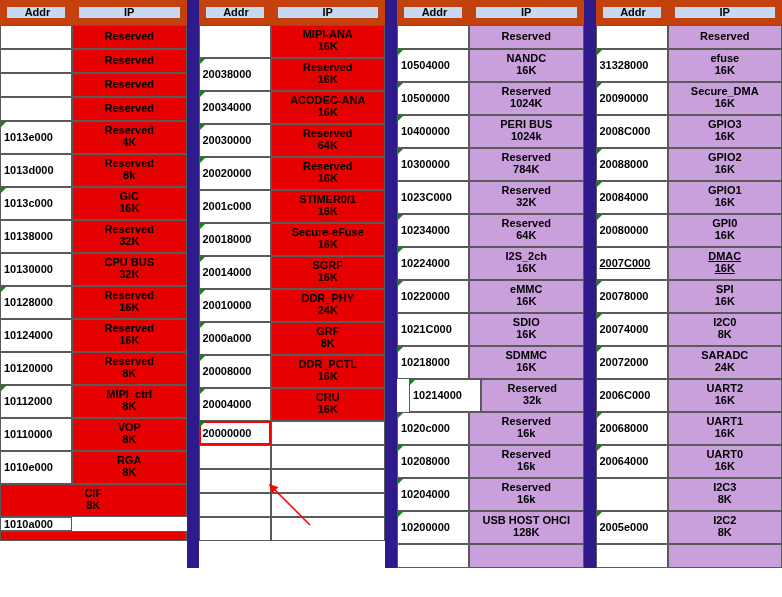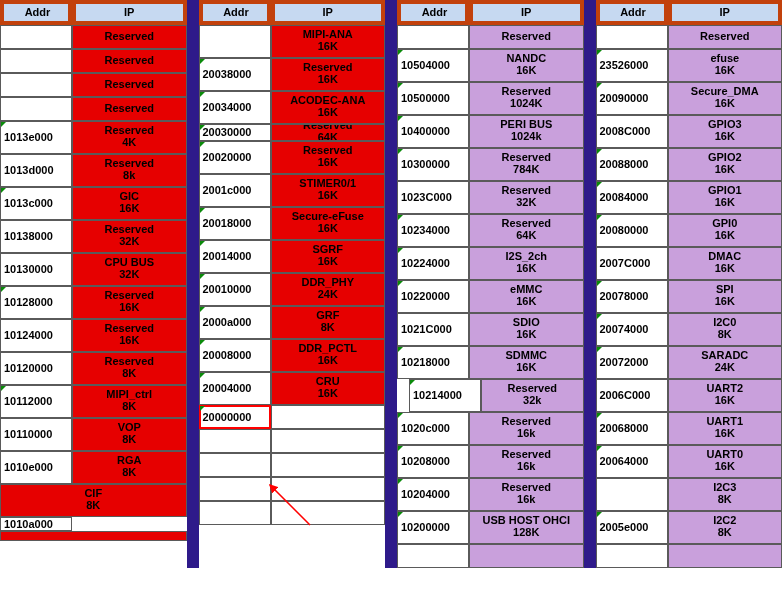--- a/index.html
+++ b/index.html
@@ -1,21 +1,21 @@
 <!DOCTYPE html>
 <html><head>
 <meta charset="utf-8">
 <style>
   * { box-sizing: border-box; margin: 0; padding: 0; }
   body { font-family: Arial, sans-serif; font-size: 11px; font-weight: bold; background: #fff; }
   .container { display: flex; width: 782px; }
   .pane { flex: 1; display: flex; flex-direction: column; }
   .sep { width: 12px; background: #2e1a8a; }
   .row { display: flex; height: 24.5px; }
-  .hdr .cell { background: #c6d9f1; border: 4px solid #c2410c; display:flex; align-items:center; justify-content:center; color:#000; }
+  .hdr .cell { background: #c6d9f1; border: 7px solid #c2410c; display:flex; align-items:center; justify-content:center; color:#000; }
   .cell { border: 1px solid #5a5a5a; display:flex; align-items:center; justify-content:center; overflow:hidden; white-space:nowrap; }
   .addr { width: 72px; background:#fff; color:#000; justify-content:flex-start; padding-left:3px; position:relative; }
   .ip { flex:1; }
   .red { background:#e60000; color:#000; }
   .purple { background:#c9a0dc; color:#000; }
   .white { background:#fff; color:#000; }
   .addr.mark::before { content:''; position:absolute; left:0; top:0; width:0; height:0; border-left:5px solid #0a8a0a; border-bottom:5px solid transparent; }
   .ip-inner { display:flex; flex-direction:column; align-items:center; line-height:1.05; }
   .ip-inner span { display:block; }
   .highlight { outline: 2px solid #f00; outline-offset:-2px; position:relative; z-index:5; }
@@ -202,21 +202,21 @@
       </div>
       <div class="row" style="height: 33px;">
         <div class="cell addr mark">20034000</div>
         <div class="cell ip red">
           <div class="ip-inner">
             <span>ACODEC-ANA</span>
             <span>16K</span>
           </div>
         </div>
       </div>
-      <div class="row" style="height: 17px;">
+      <div class="row" style="height: 33px;">
         <div class="cell addr mark">20030000</div>
         <div class="cell ip red">
           <div class="ip-inner">
             <span>Reserved</span>
             <span>64K</span>
           </div>
         </div>
       </div>
       <div class="row" style="height: 33px;">
         <div class="cell addr mark">20020000</div>
@@ -485,21 +485,21 @@
       </div>
       <div class="row" style="height: 24px;">
         <div class="cell addr"></div>
         <div class="cell ip purple">
           <div class="ip-inner">
             <span>Reserved</span>
           </div>
         </div>
       </div>
       <div class="row" style="height: 33px;">
-        <div class="cell addr mark">23526000</div>
+        <div class="cell addr mark">31328000</div>
         <div class="cell ip purple">
           <div class="ip-inner">
             <span>efuse</span>
             <span>16K</span>
           </div>
         </div>
       </div>
       <div class="row" style="height: 33px;">
         <div class="cell addr mark">20090000</div>
         <div class="cell ip purple">
@@ -538,21 +538,21 @@
       </div>
       <div class="row" style="height: 33px;">
         <div class="cell addr mark">20080000</div>
         <div class="cell ip purple">
           <div class="ip-inner">
             <span>GPI0</span>
             <span>16K</span>
           </div>
         </div>
       </div>
-      <div class="row" style="height: 33px;">
+      <div class="row" style="height: 33px; text-decoration: underline;">
         <div class="cell addr">2007C000</div>
         <div class="cell ip purple">
           <div class="ip-inner">
             <span>DMAC</span>
             <span>16K</span>
           </div>
         </div>
       </div>
       <div class="row" style="height: 33px;">
         <div class="cell addr mark">20078000</div>

